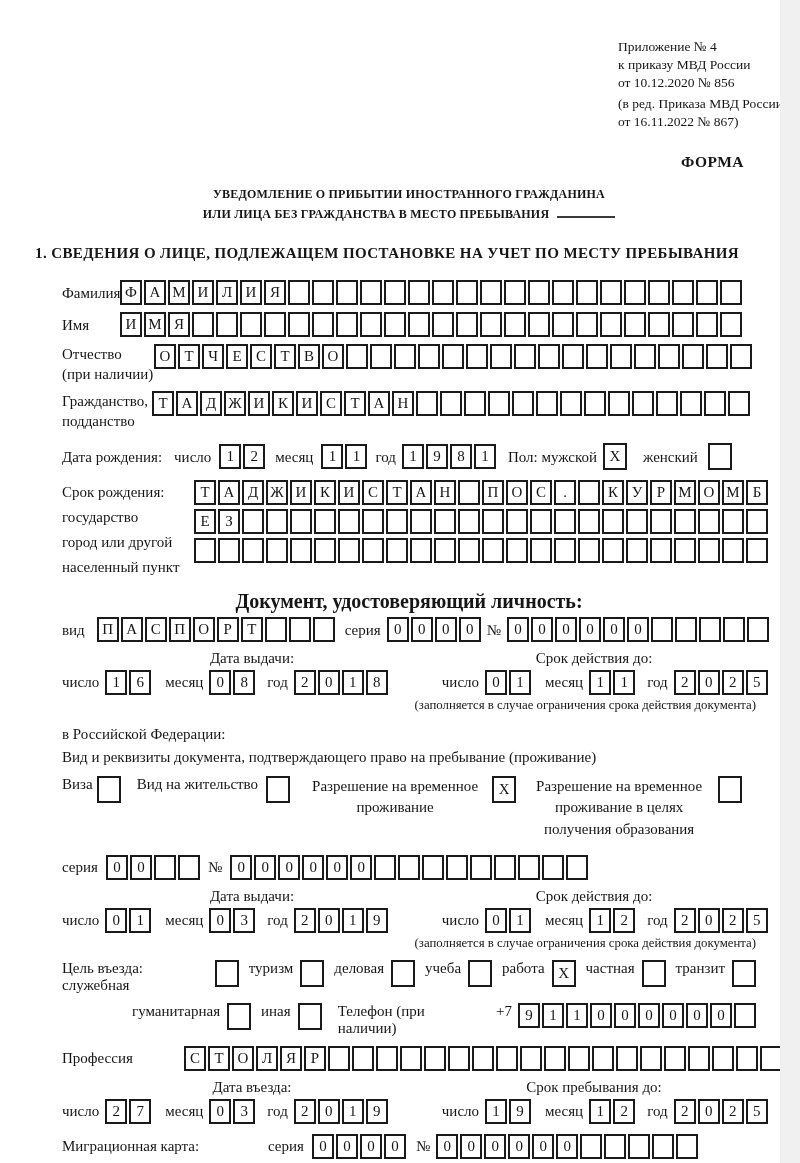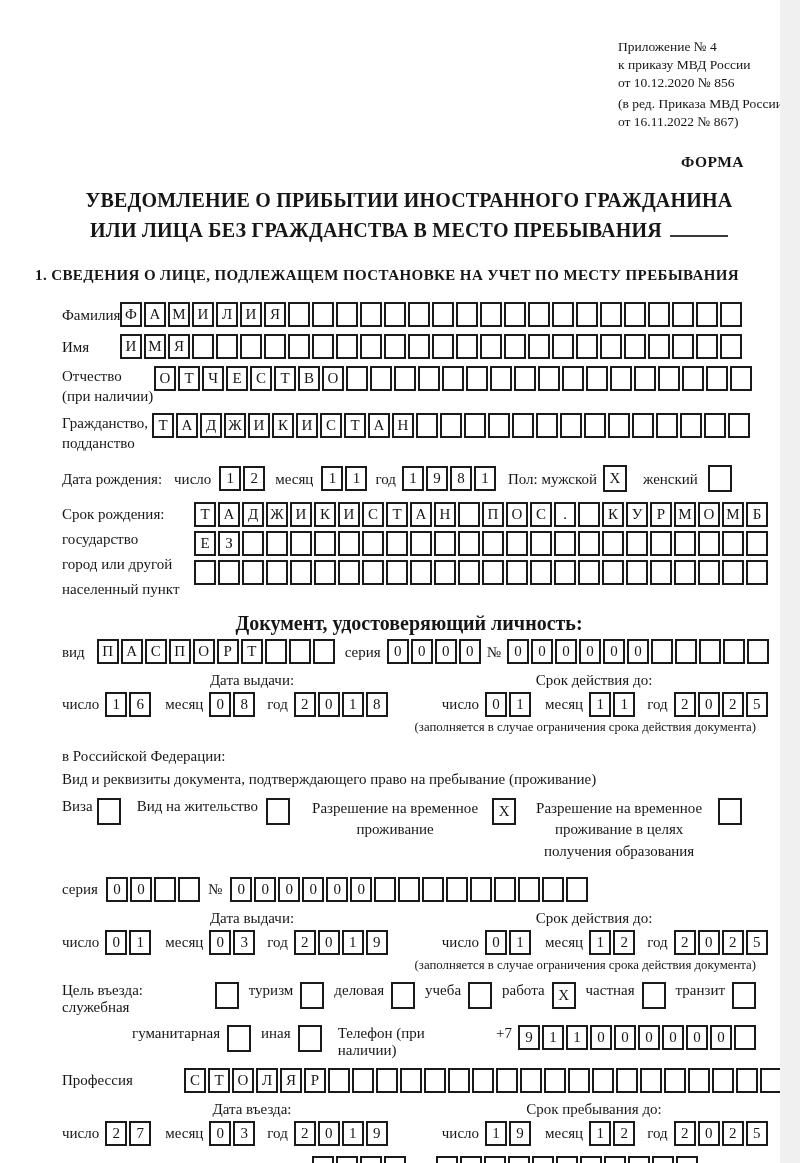--- a/index.html
+++ b/index.html
@@ -5,21 +5,21 @@
   html,body { margin:0; padding:0; background:#f0f0f0; }
   .page {
     width:780px; height:1163px; background:#ffffff; box-sizing:border-box;
     padding:38px 24px 10px 62px; position:relative; overflow:hidden;
     font-family:"Liberation Serif", serif; color:#161616;
   }
   .hdr { margin-left:556px; font-size:13.5px; line-height:1.32; }
   .hdr div { white-space:nowrap; }
   .hdr-gap { height:4px; }
   .form-label { text-align:right; padding-right:12px; margin-top:22px; font-weight:bold; font-size:15.5px; letter-spacing:.5px; }
-  .title { text-align:center; font-weight:bold; font-size:20px; line-height:1.5; margin-top:14px; letter-spacing:.2px; }
+  .title { text-align:center; font-weight:bold; font-size:12px; line-height:1.5; margin-top:14px; letter-spacing:.2px; }
   .title-underline { display:inline-block; width:58px; height:13px; border-bottom:2px solid #3a3a3a; margin-left:8px; }
   .sec-heading { margin-top:22px; margin-left:-27px; font-weight:bold; font-size:15px; letter-spacing:.4px; white-space:nowrap; }
 
   .frow { display:flex; align-items:center; margin-top:7px; }
   .frow.top { align-items:flex-start; }
   .flabel { flex:none; font-size:15px; line-height:20px; }
   .flabel div { white-space:nowrap; }
   .cells { display:flex; gap:2px; flex:none; }
   .cell {
     box-sizing:border-box; width:22px; height:25px; flex:none;

